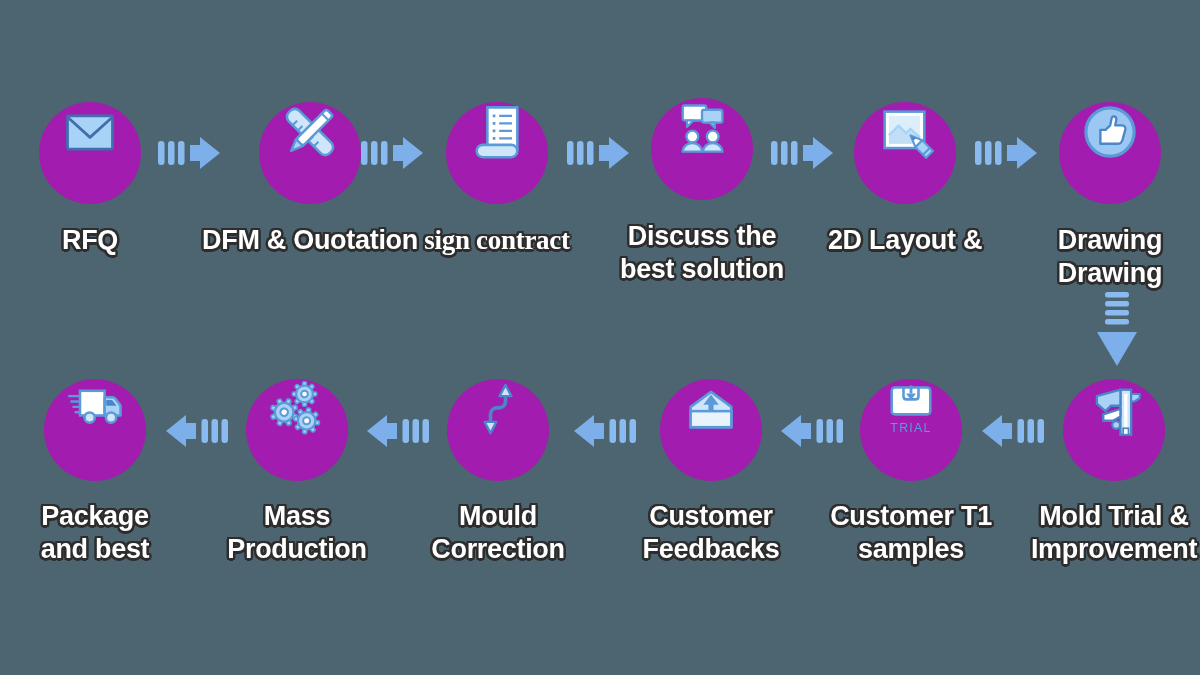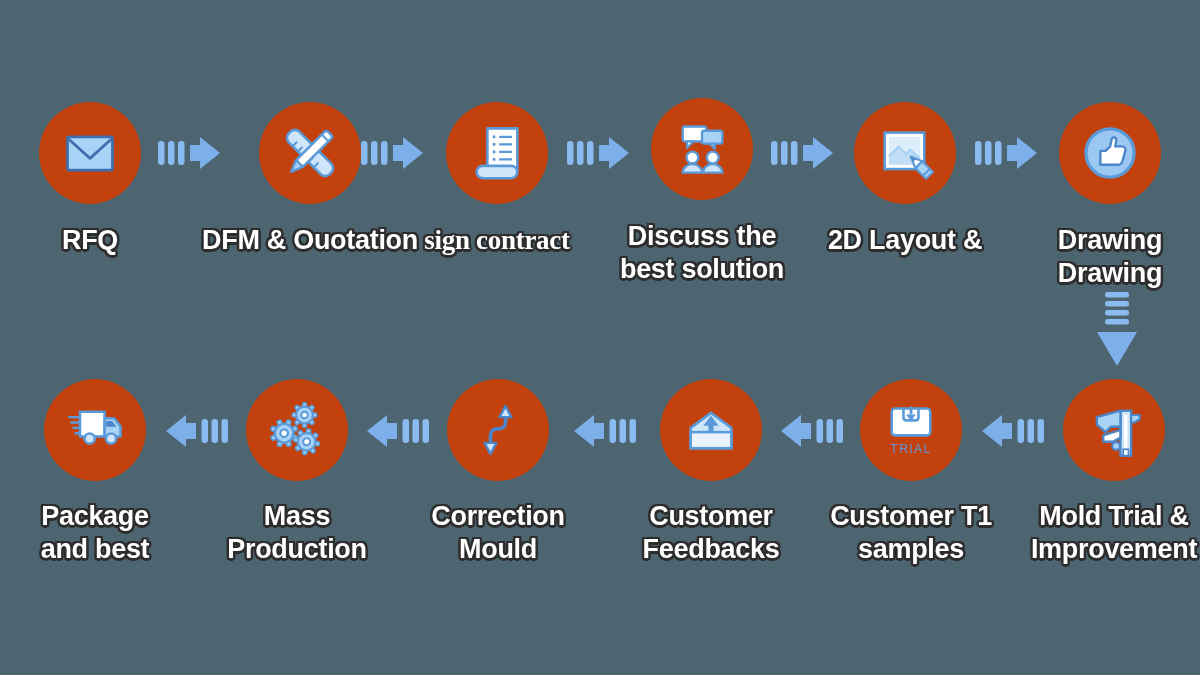--- a/index.html
+++ b/index.html
@@ -1,20 +1,20 @@
 <!DOCTYPE html>
 <html><head>
 <meta charset="utf-8">
 <style>
   html,body{margin:0;padding:0;}
   .stage{position:relative;width:1200px;height:675px;background:#4c6570;overflow:hidden;
          font-family:"Liberation Sans",sans-serif;}
   .step{position:absolute;width:220px;display:flex;flex-direction:column;align-items:center;}
-  .circle{width:102px;height:102px;border-radius:50%;background:#c2410c;
-          display:flex;align-items:center;justify-content:center;flex:none;}
+  .circle{width:102px;height:102px;border-radius:50%;background:#a21caf;
+          display:flex;justify-content:center;flex:none;}
   .label{margin-top:20px;text-align:center;color:#ffffff;font-weight:bold;font-size:27px;
          line-height:33px;letter-spacing:-0.3px;white-space:nowrap;
          text-shadow:-2px -2px 0 #2d2d2d,2px -2px 0 #2d2d2d,-2px 2px 0 #2d2d2d,2px 2px 0 #2d2d2d,
                      -2.5px 0 0 #2d2d2d,2.5px 0 0 #2d2d2d,0 -2.5px 0 #2d2d2d,0 3px 0 #2d2d2d;}
   .row-bottom .label{margin-top:19px;}
   .conn{position:absolute;}
 </style>
 </head>
 <body>
 
@@ -205,22 +205,22 @@
 
   <div class="step row-bottom" style="left:388px;top:379px;">
     <div class="circle">
       <svg width="60" height="60" viewBox="0 0 56 56">
         <path d="M21,41 V33 c0,-3.3 2.7,-6 6,-6 h2 c3.3,0 6,-2.7 6,-6 v-6" fill="none" stroke="#4a86c8" stroke-width="3.4"></path>
         <path d="M29.5,16 L35,5.5 L40.5,16 Z" fill="#cfe6fa" stroke="#4a86c8" stroke-width="2.2" stroke-linejoin="round"></path>
         <path d="M15.5,40 L21,50.5 L26.5,40 Z" fill="#cfe6fa" stroke="#4a86c8" stroke-width="2.2" stroke-linejoin="round"></path>
       </svg>
     </div>
     <div class="label">
+      <div>Mould</div>
       <div>Correction</div>
-      <div>Mould</div>
     </div>
   </div>
 
   <div class="step row-bottom" style="left:601px;top:379px;">
     <div class="circle">
       <svg width="60" height="60" viewBox="0 0 56 56">
         <path d="M9,26 L28,12 L47,26 V45 H9 Z" fill="#cfe6fa" stroke="#5b9ad9" stroke-width="2.4" stroke-linejoin="round"></path>
         <path d="M25.6,33 h4.8 V24 h4.8 L28,14.5 l-7.2,9.5 h4.8 z" fill="#5b9ad9"></path>
         <rect x="9" y="30" width="38" height="15" fill="#e9f3fc" stroke="#5b9ad9" stroke-width="2.4"></rect>
       </svg>

